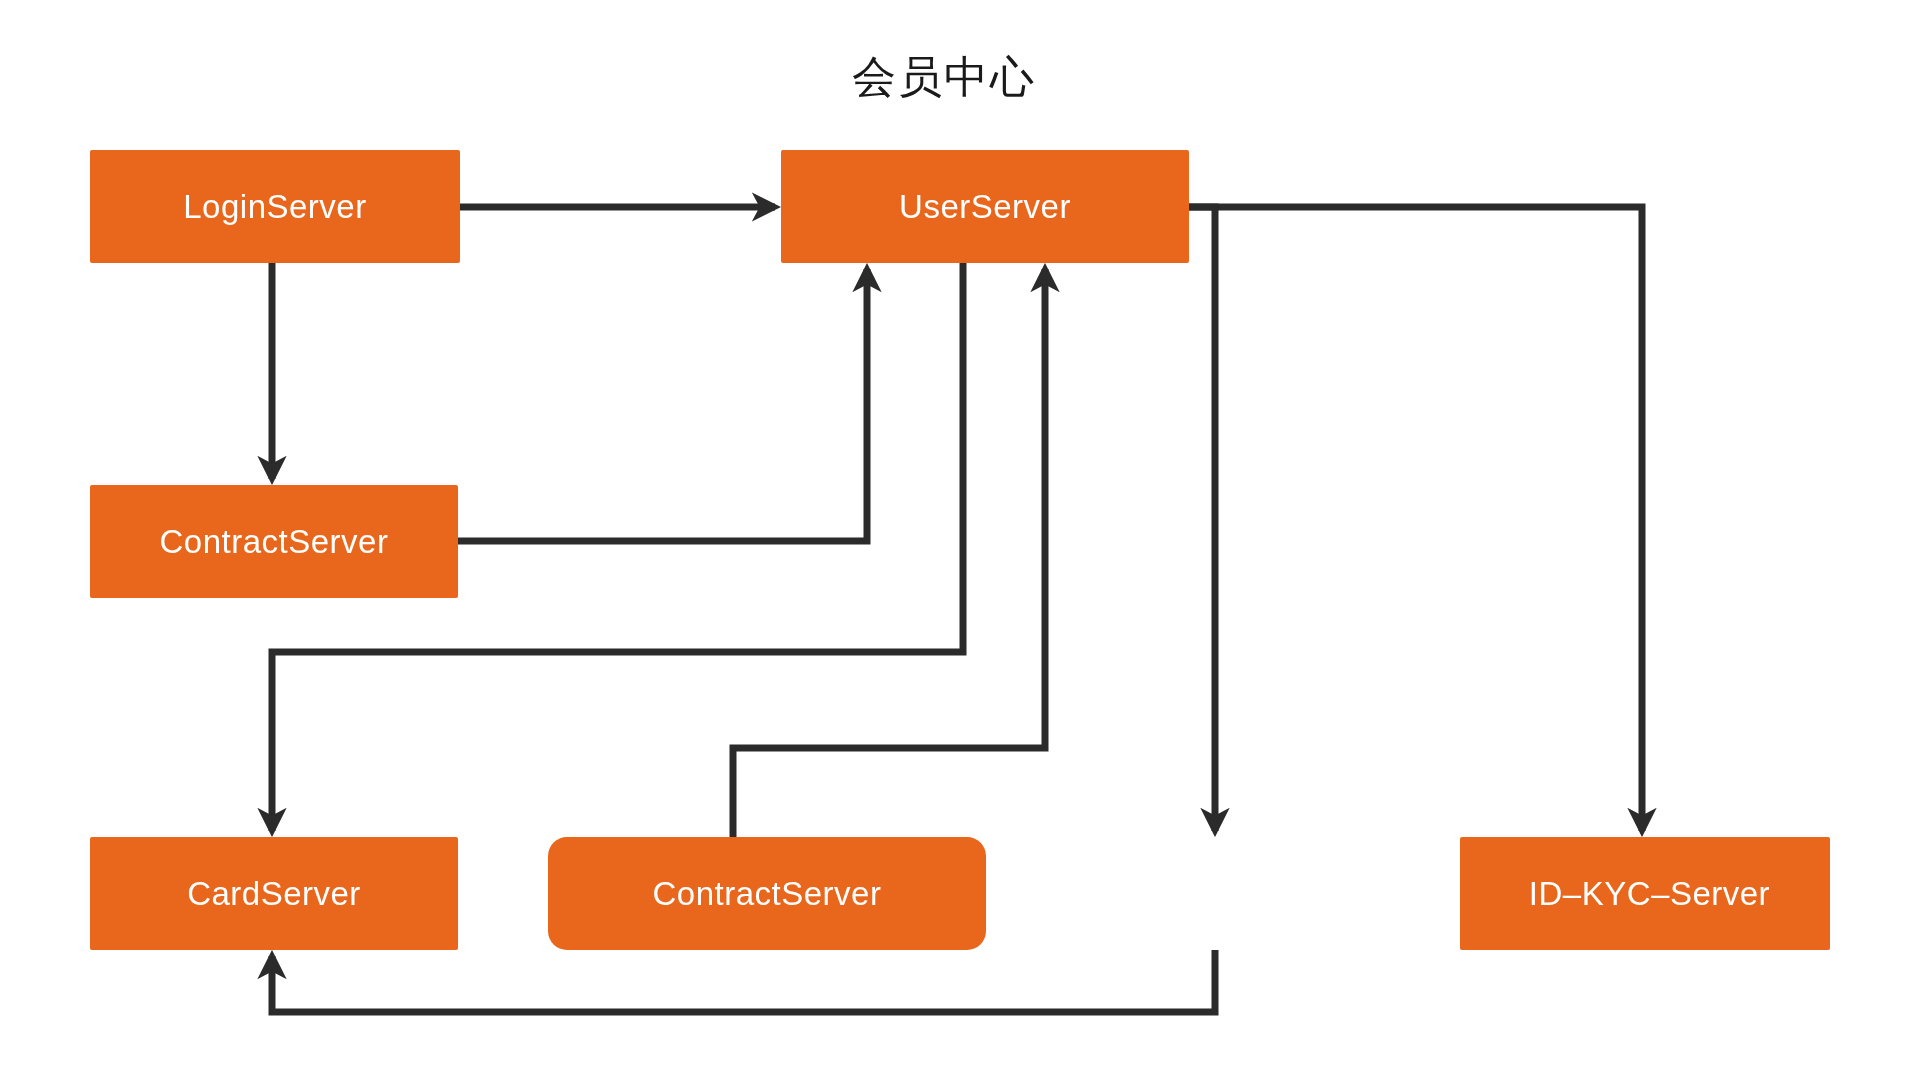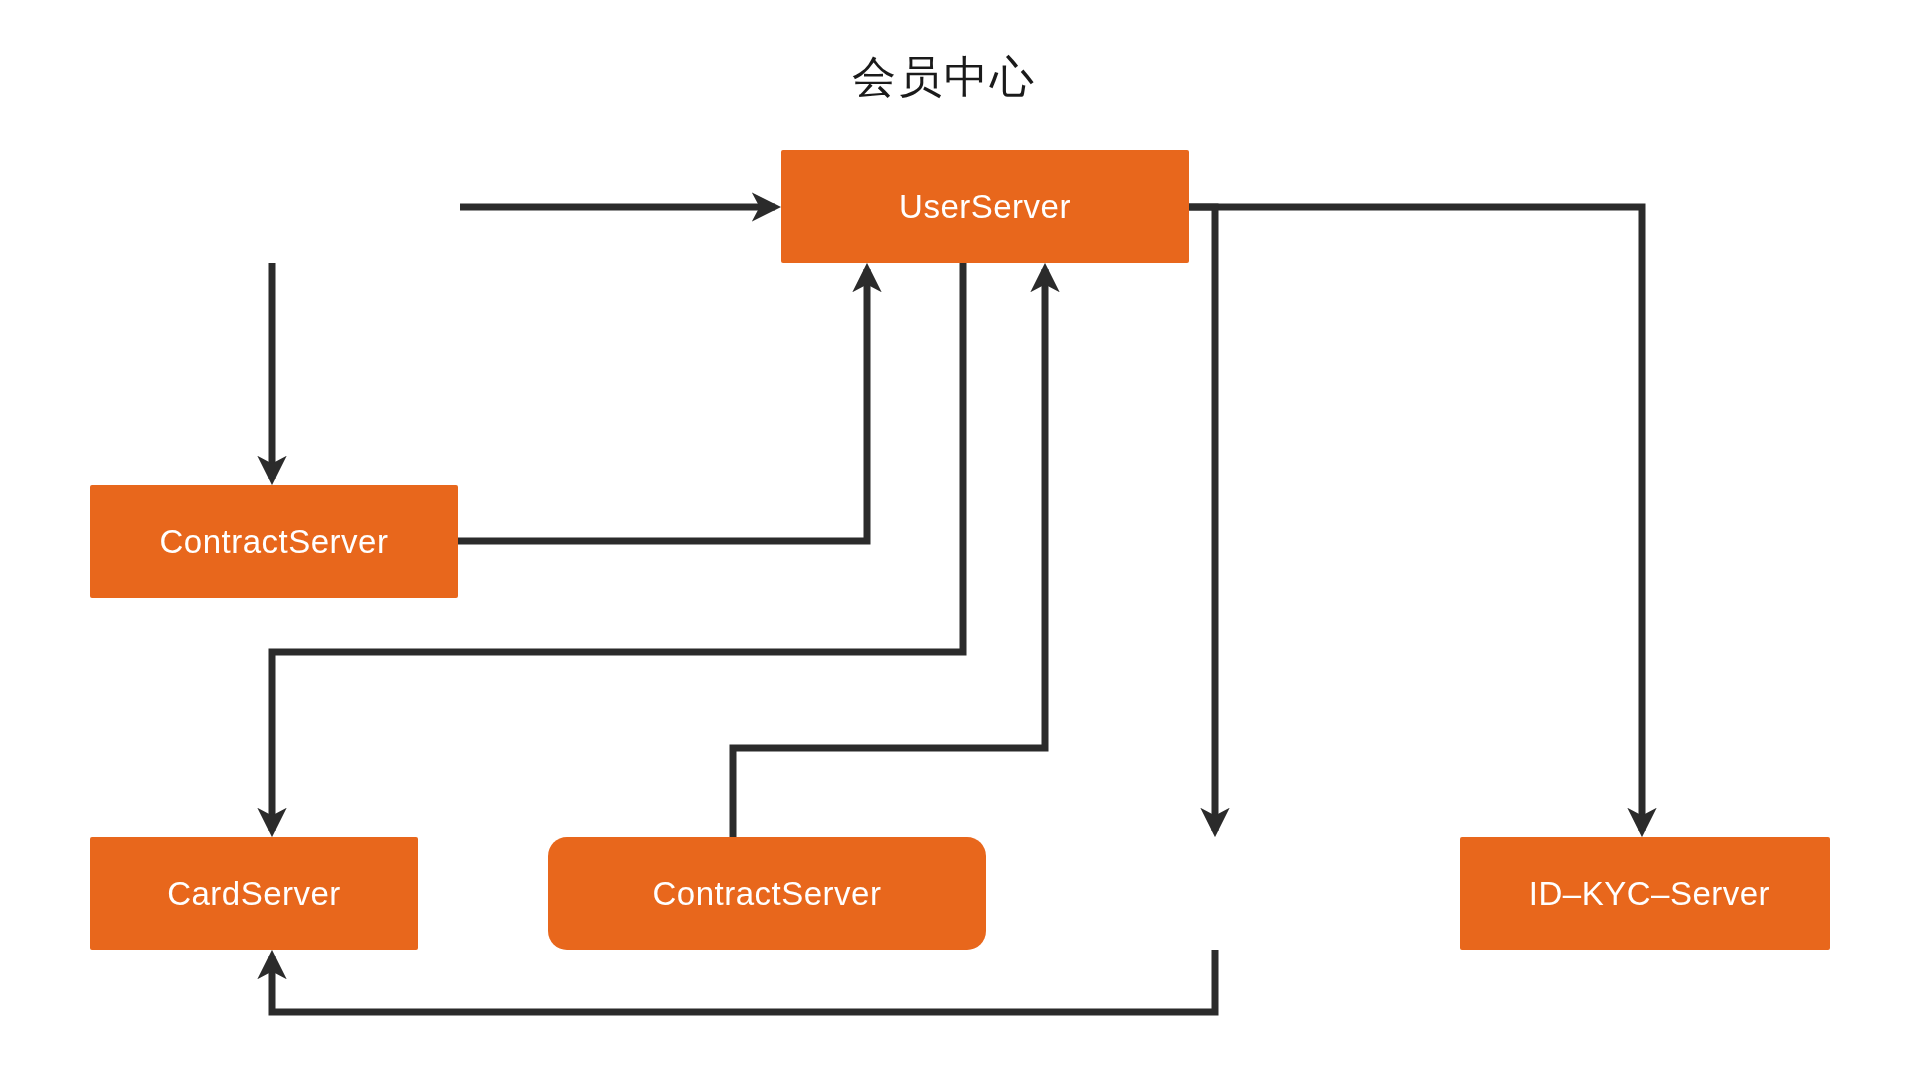--- a/index.html
+++ b/index.html
@@ -50,21 +50,21 @@
     background: var(--node-fill);
     color: var(--node-text);
     font-size: 33px;
     letter-spacing: 0.5px;
     border-radius: 2px;
     height: 113px;
   }
   .node-login    { left: 90px;   top: 150px; width: 370px; }
   .node-user     { left: 781px;  top: 150px; width: 408px; }
   .node-security { left: 90px;   top: 485px; width: 368px; }
-  .node-card     { left: 90px;   top: 837px; width: 328px; }
+  .node-card     { left: 90px;   top: 837px; width: 368px; }
   .node-contract { left: 548px;  top: 837px; width: 438px; border-radius: 19px; }
   .node-cardkyc  { left: 1033px; top: 837px; width: 370px; }
   .node-idkyc    { left: 1460px; top: 837px; width: 370px; padding-left: 9px; }
 </style>
 </head>
 <body>
 
 <div class="stage">
 
   <div class="diagram-title">会员中心</div>
@@ -86,20 +86,23 @@
 
     <path class="edge" d="M 733 837 L 733 748 L 1045 748 L 1045 269" marker-end="url(#arrow)"></path>
 
     <path class="edge" d="M 1150 207 L 1642 207 L 1642 831" marker-end="url(#arrow)"></path>
 
     <path class="edge" d="M 1150 207 L 1215 207 L 1215 831" marker-end="url(#arrow)"></path>
 
     <path class="edge" d="M 1215 950 L 1215 1012 L 272 1012 L 272 956" marker-end="url(#arrow)"></path>
   </svg>
 
+  <div class="node node-login">
+    <span>LoginServer</span>
+  </div>
 
   <div class="node node-user">
     <span>UserServer</span>
   </div>
 
   <div class="node node-security">
     <span>ContractServer</span>
   </div>
 
   <div class="node node-card">

